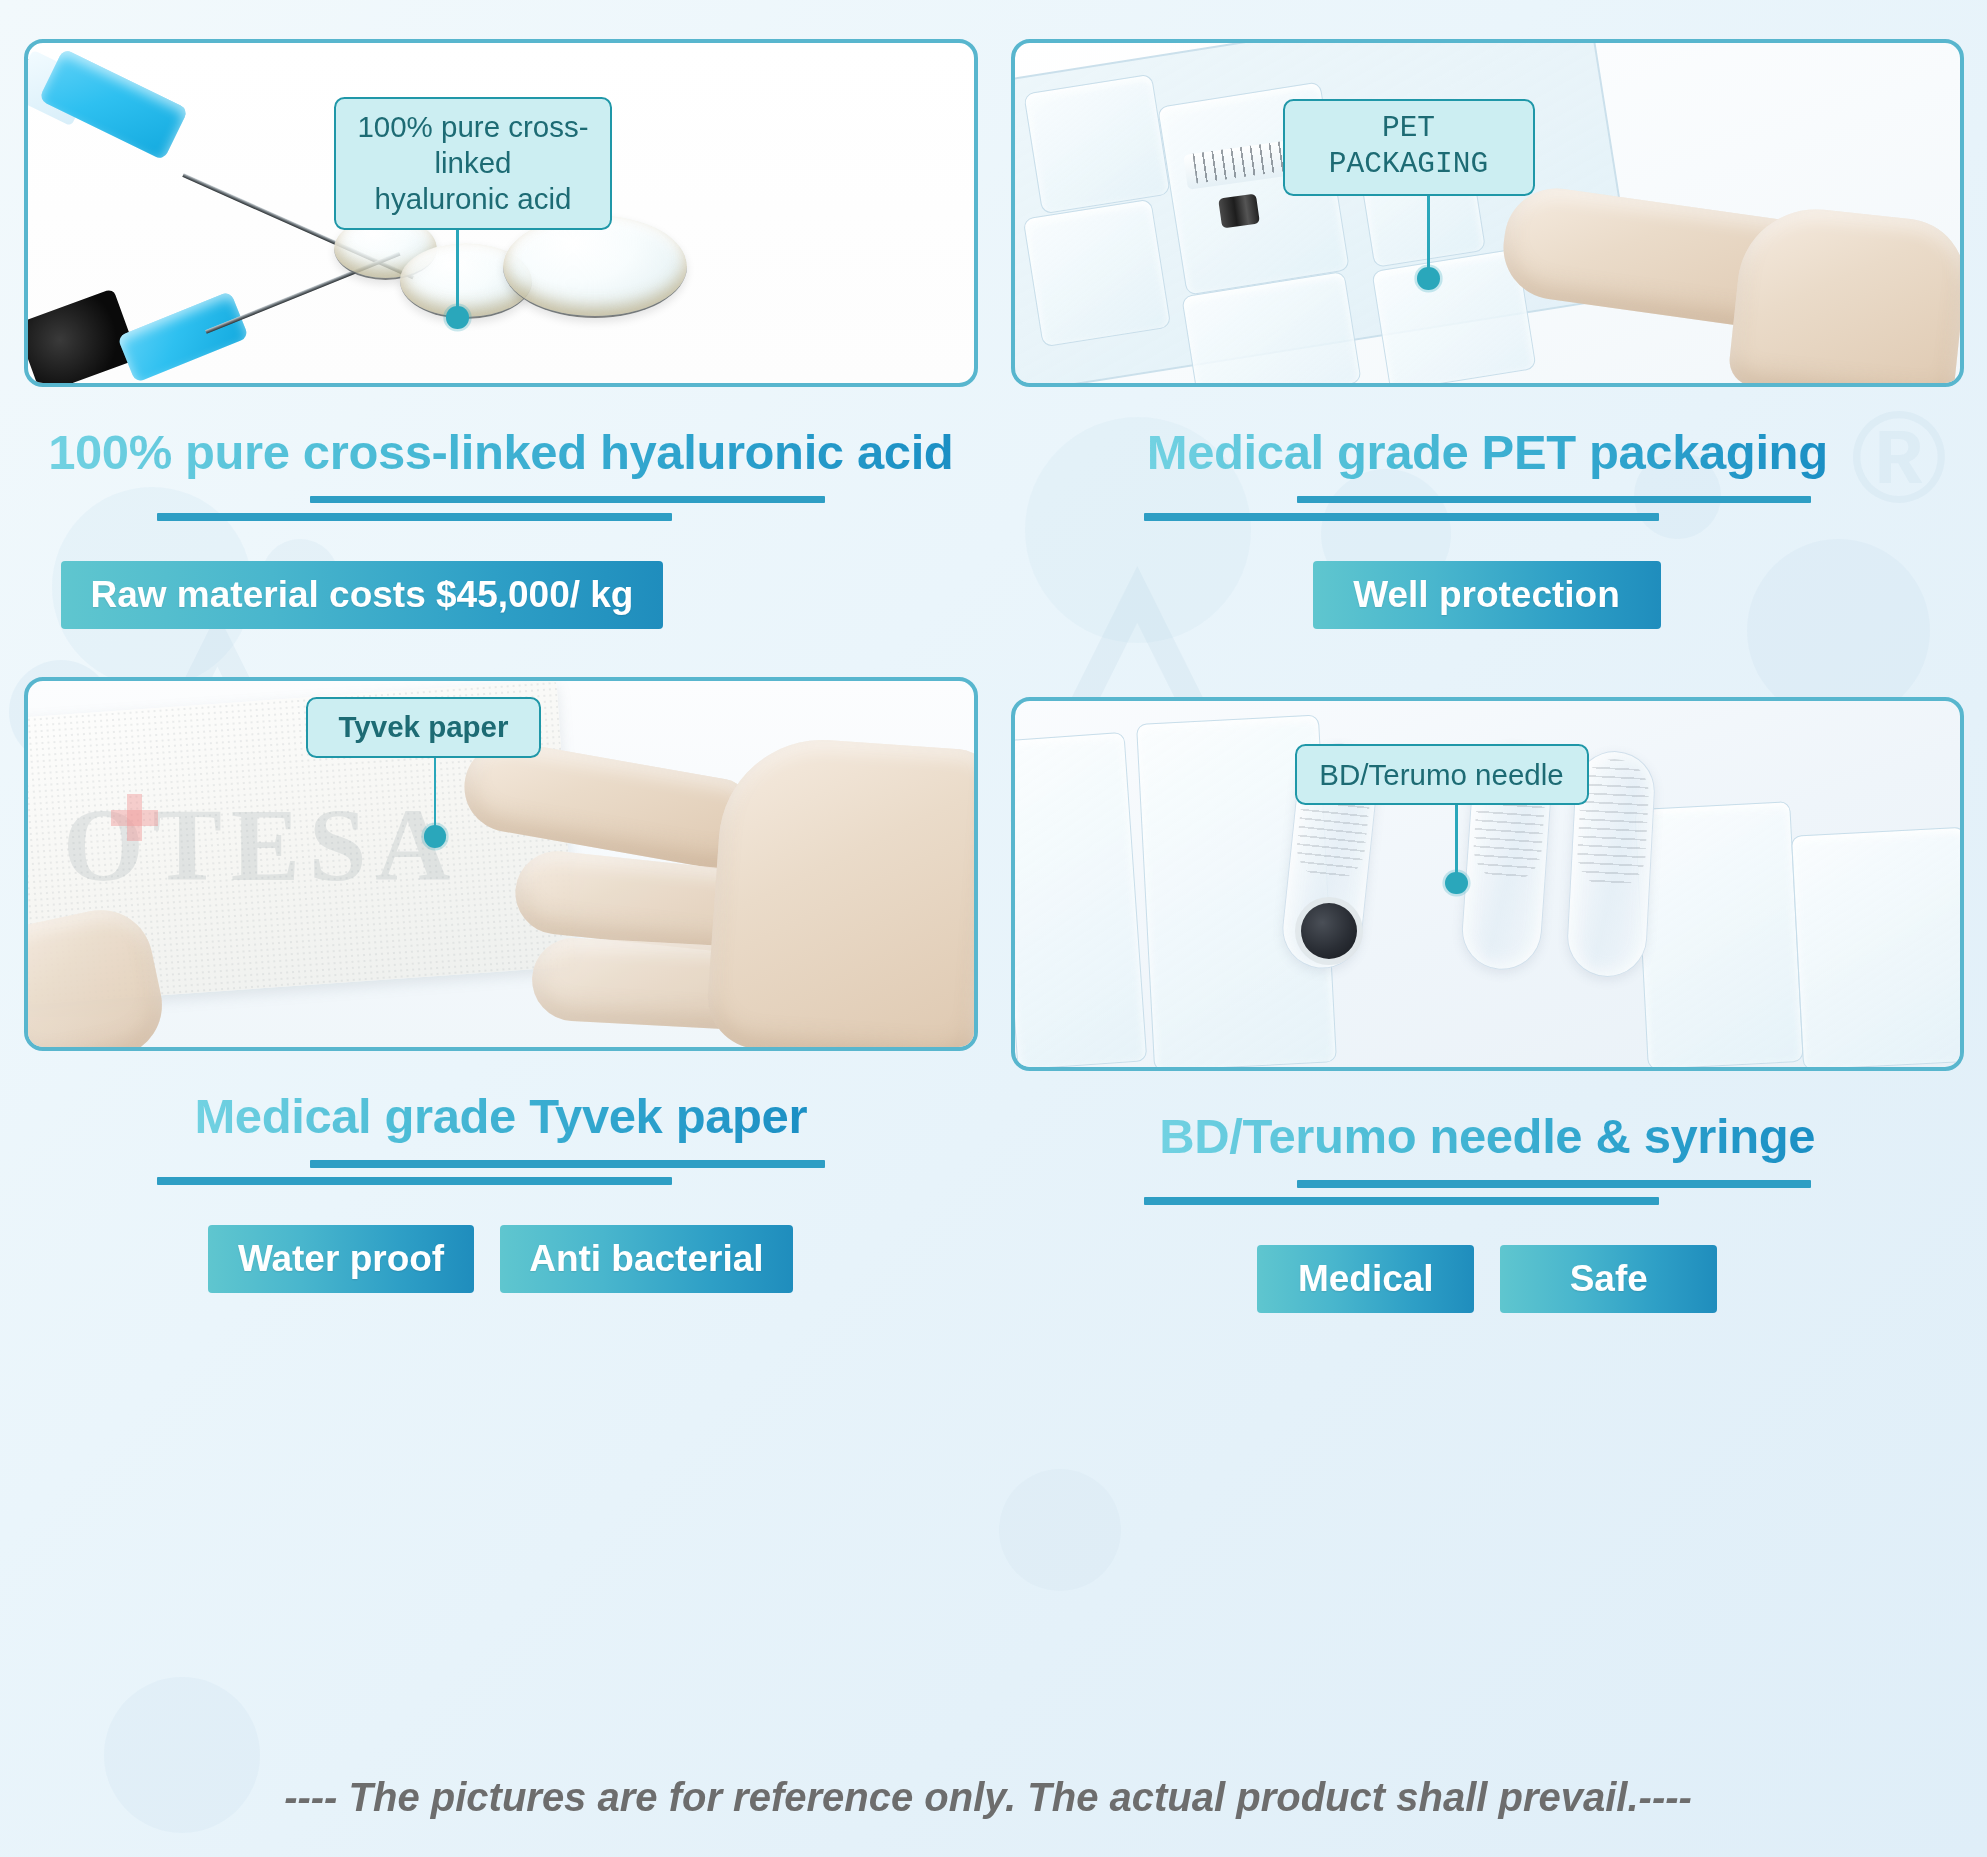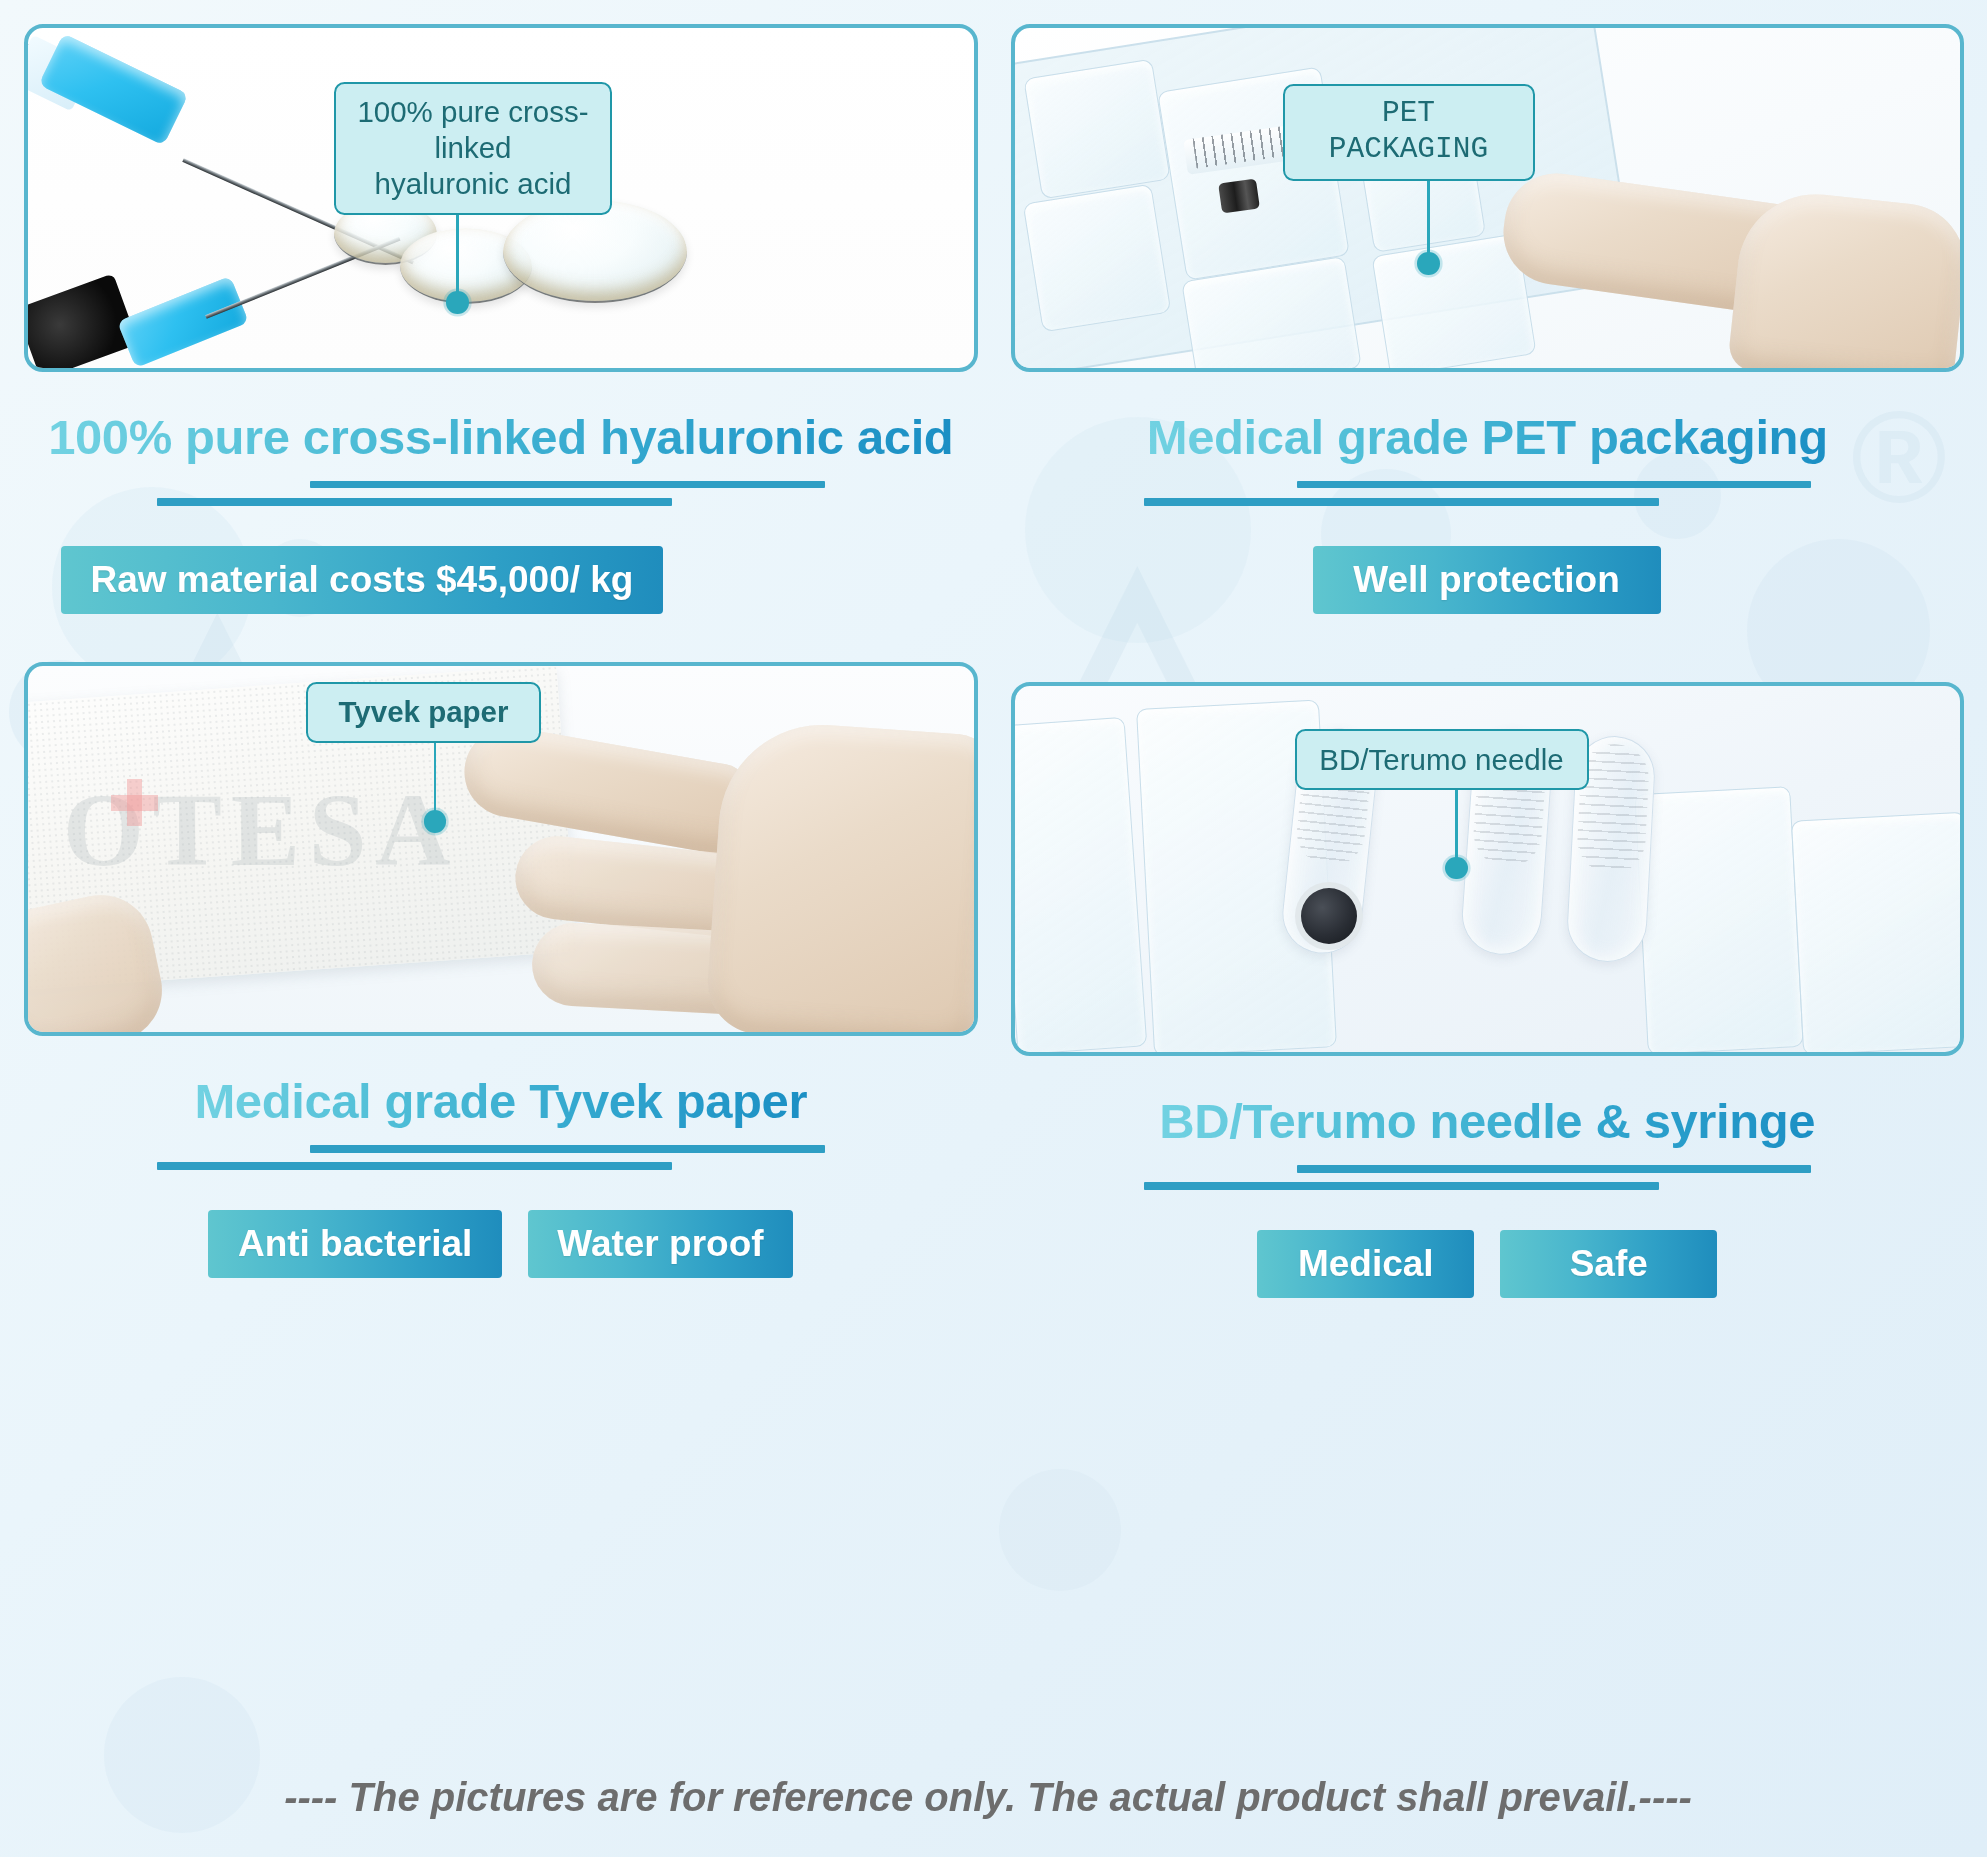--- a/index.html
+++ b/index.html
@@ -34,21 +34,21 @@
   
   .grid {
     position: relative;
     display: grid;
     grid-template-columns: 1fr 1fr;
     grid-template-rows: auto auto;
     column-gap: 33px;
     row-gap: 8.7px;
     padding: 24px 24px 0 24px;
   }
-  .cell { display: flex; flex-direction: column; align-items: center; }
+  .cell { display: flex; flex-direction: column; align-items: center; margin-top: 15px; }
 
   
   .photo-card {
     position: relative;
     width: 100%;
     height: 348px;
     border: 4.3px solid #58b6ce;
     border-radius: 19px;
     overflow: hidden;
     background: #ffffff;
@@ -372,22 +372,22 @@
       </div>
     </div>
 
     <div class="sec-title">Medical grade Tyvek paper</div>
     <div class="rules">
       <div class="rule rule-top"></div>
       <div class="rule rule-bottom"></div>
     </div>
 
     <div class="badges">
+      <div class="badge">Water proof</div>
       <div class="badge">Anti bacterial</div>
-      <div class="badge">Water proof</div>
     </div>
   </div>
 
   <div class="cell" style="margin-top:60px;">
     <div class="photo-card ph4 tall">
       <div class="pet-pocket" style="left:-8.7px; top:35px;  width:130px; height:330px; transform:rotate(-4deg);"></div>
       <div class="pet-pocket" style="left:130px; top:17.4px;  width:183px; height:348px; transform:rotate(-3deg);"></div>
       <div class="pet-pocket" style="left:626px; top:104px; width:156px; height:261px; transform:rotate(-3deg);"></div>
       <div class="pet-pocket" style="left:782px; top:130px; width:174px; height:235px; transform:rotate(-3deg);"></div>
 

